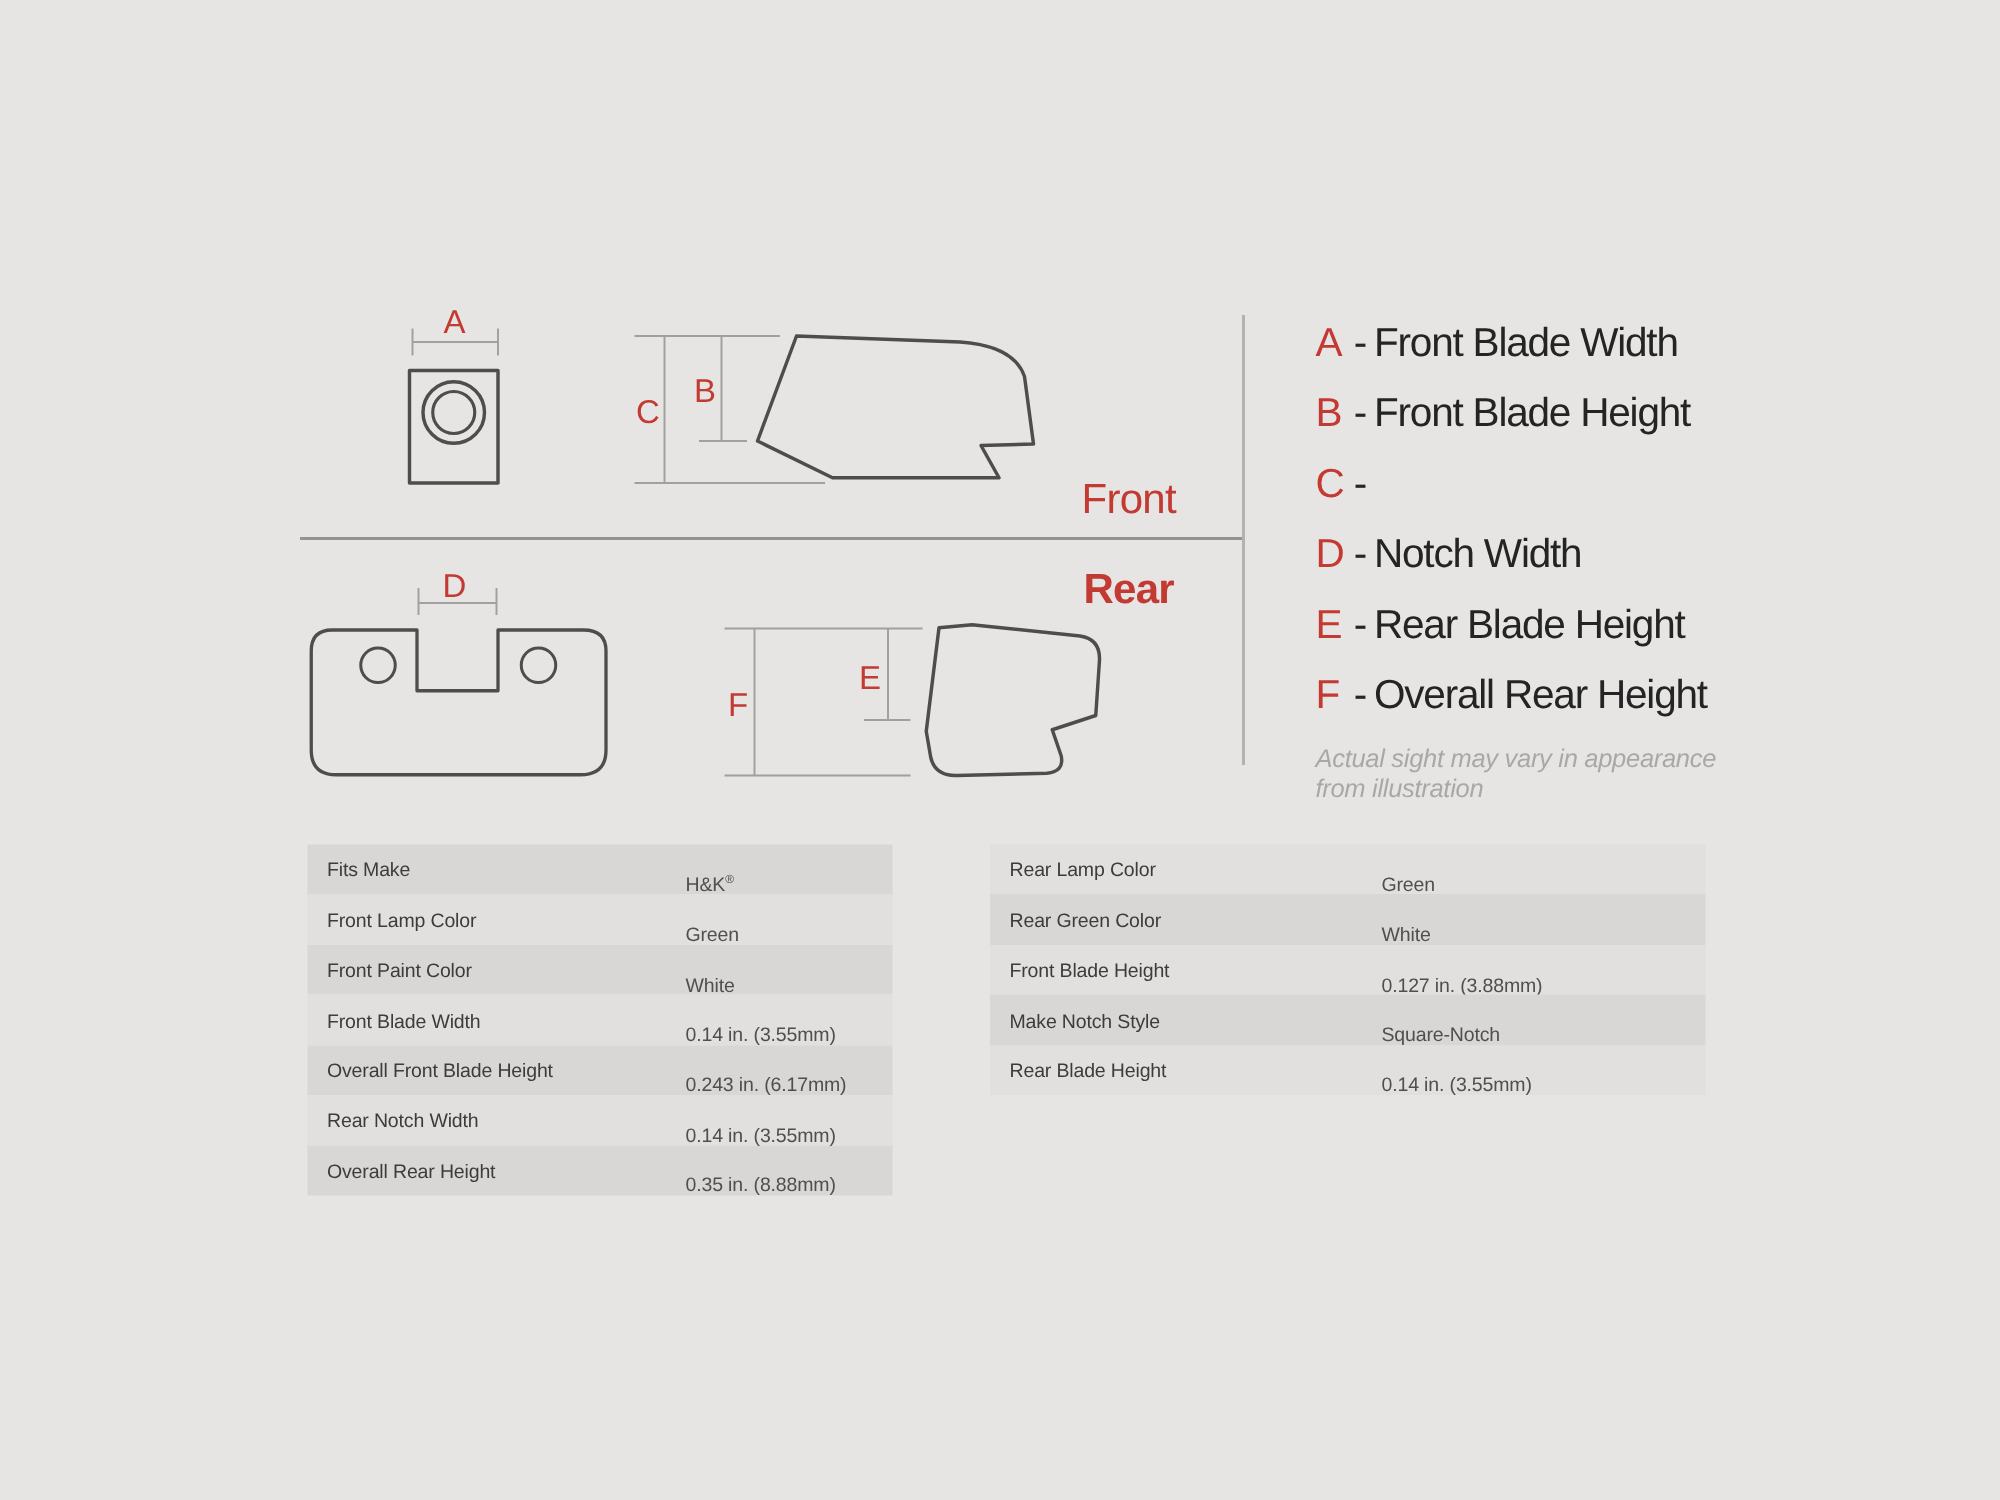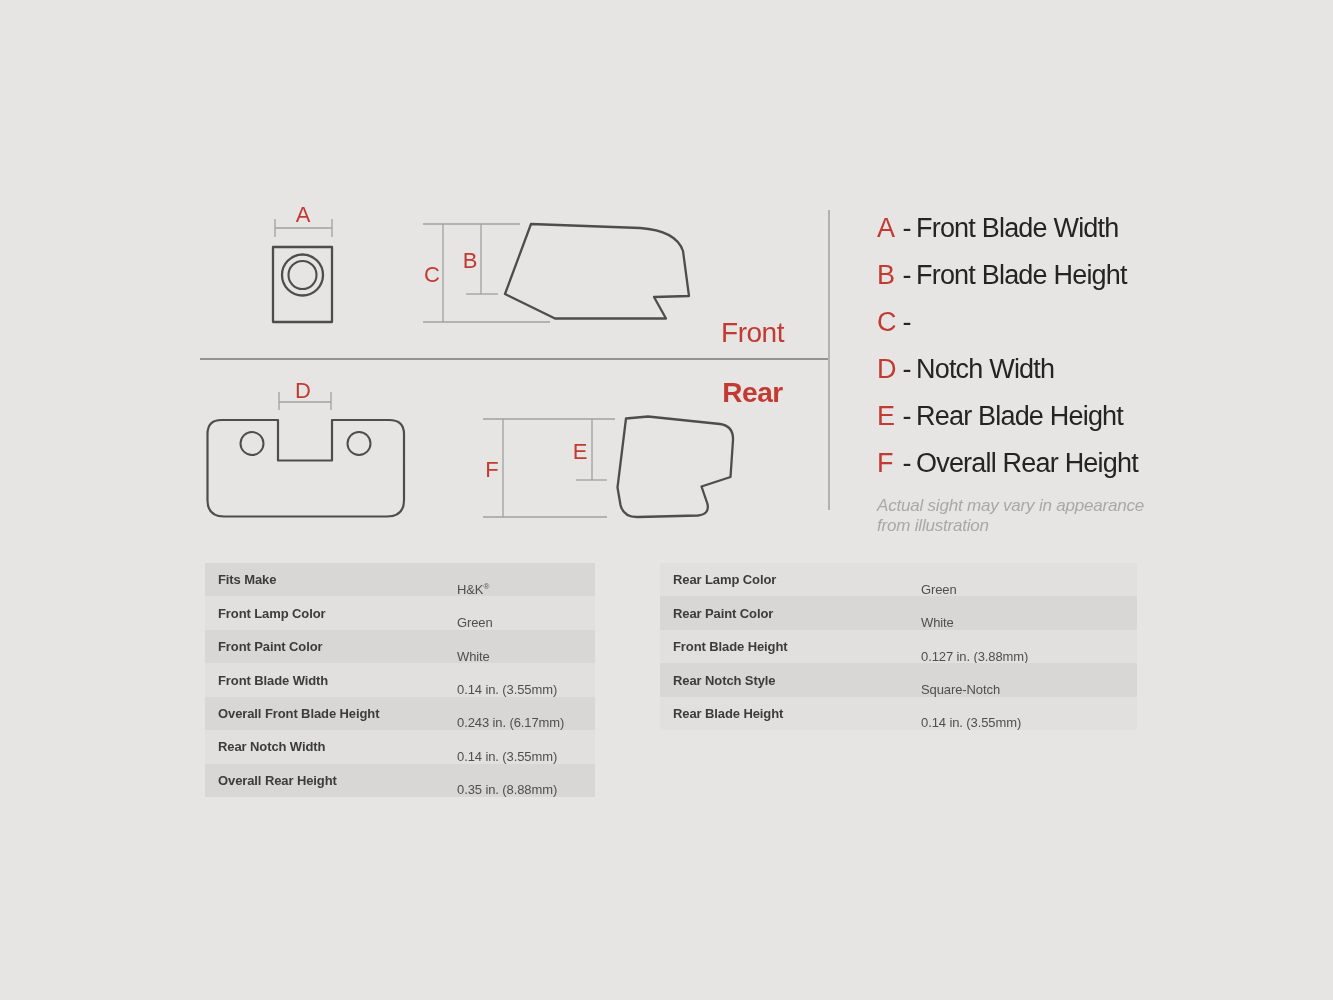--- a/index.html
+++ b/index.html
@@ -32,21 +32,21 @@
   #note{
     position:absolute;left:877px;top:496px;width:300px;
     font-style:italic;font-size:17px;color:#a9a8a6;letter-spacing:-0.2px;
   }
 
   .spec-table{position:absolute;top:563px;}
   #table-left{left:205px;width:390px;}
   #table-right{left:660px;width:477px;}
   .spec-row{position:relative;height:33.45px;display:flex;align-items:center;background:var(--row-light);}
   .spec-row.dark{background:var(--row-dark);}
-  .spec-label{position:absolute;left:13px;font-size:13px;font-weight:bold;color:#3c3c3c;letter-spacing:-0.1px;text-align:right;}
+  .spec-label{position:absolute;left:13px;font-size:13px;font-weight:normal;color:#3c3c3c;letter-spacing:-0.1px;text-align:right;}
   .spec-value{position:absolute;font-size:13px;color:#4f4f4f;letter-spacing:-0.1px;margin-top:19px;}
   #table-left .spec-value{left:252px;}
   #table-right .spec-value{left:261px;}
   .spec-sup{font-size:8px;vertical-align:super;line-height:0;}
 
   .dim-letter{fill:var(--accent);font-size:22px;font-family:"Liberation Sans",sans-serif;text-anchor:middle;}
 </style>
 </head>
 <body>
 
@@ -170,29 +170,29 @@
         <span class="spec-label">Overall Rear Height</span>
         <span class="spec-value"><span>0.35 in. (8.88mm)</span></span>
       </div>
     </div>
   <div id="table-right" class="spec-table">
       <div class="spec-row">
         <span class="spec-label">Rear Lamp Color</span>
         <span class="spec-value"><span>Green</span></span>
       </div>
       <div class="spec-row dark">
-        <span class="spec-label">Rear Paint Color</span>
+        <span class="spec-label">Rear Green Color</span>
         <span class="spec-value"><span>White</span></span>
       </div>
       <div class="spec-row">
         <span class="spec-label">Front Blade Height</span>
         <span class="spec-value"><span>0.127 in. (3.88mm)</span></span>
       </div>
       <div class="spec-row dark">
-        <span class="spec-label">Rear Notch Style</span>
+        <span class="spec-label">Make Notch Style</span>
         <span class="spec-value"><span>Square-Notch</span></span>
       </div>
       <div class="spec-row">
         <span class="spec-label">Rear Blade Height</span>
         <span class="spec-value"><span>0.14 in. (3.55mm)</span></span>
       </div>
     </div>
 
 </div>
 

